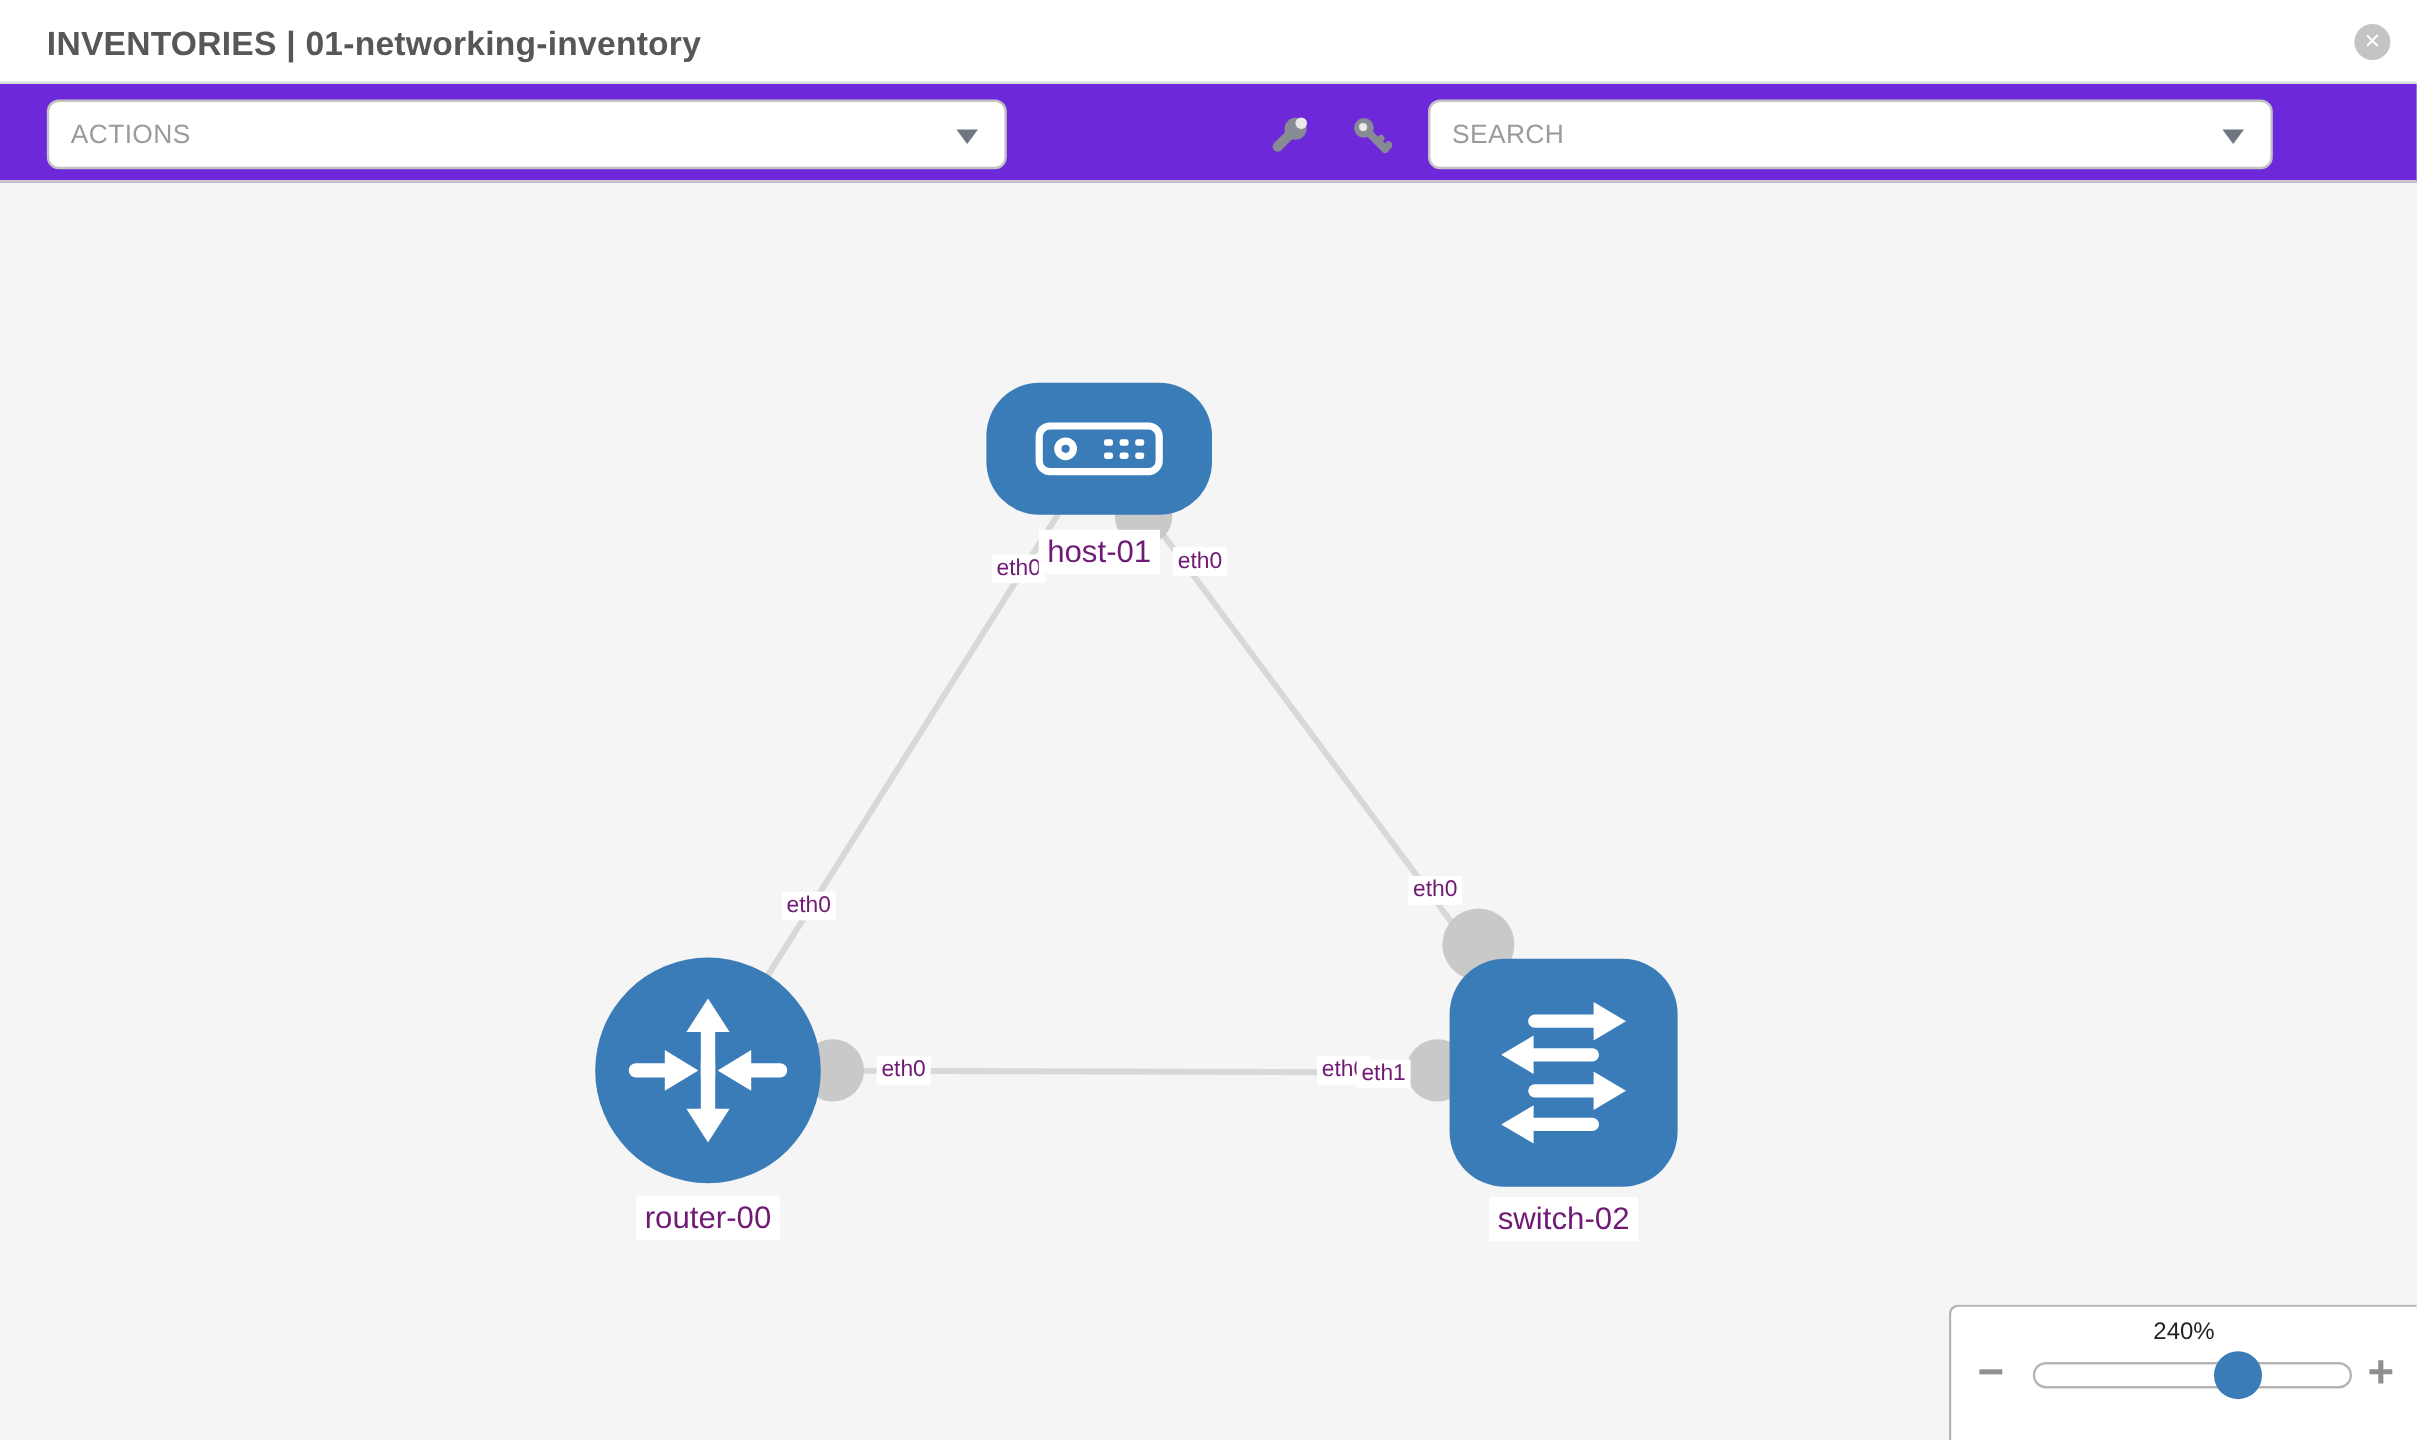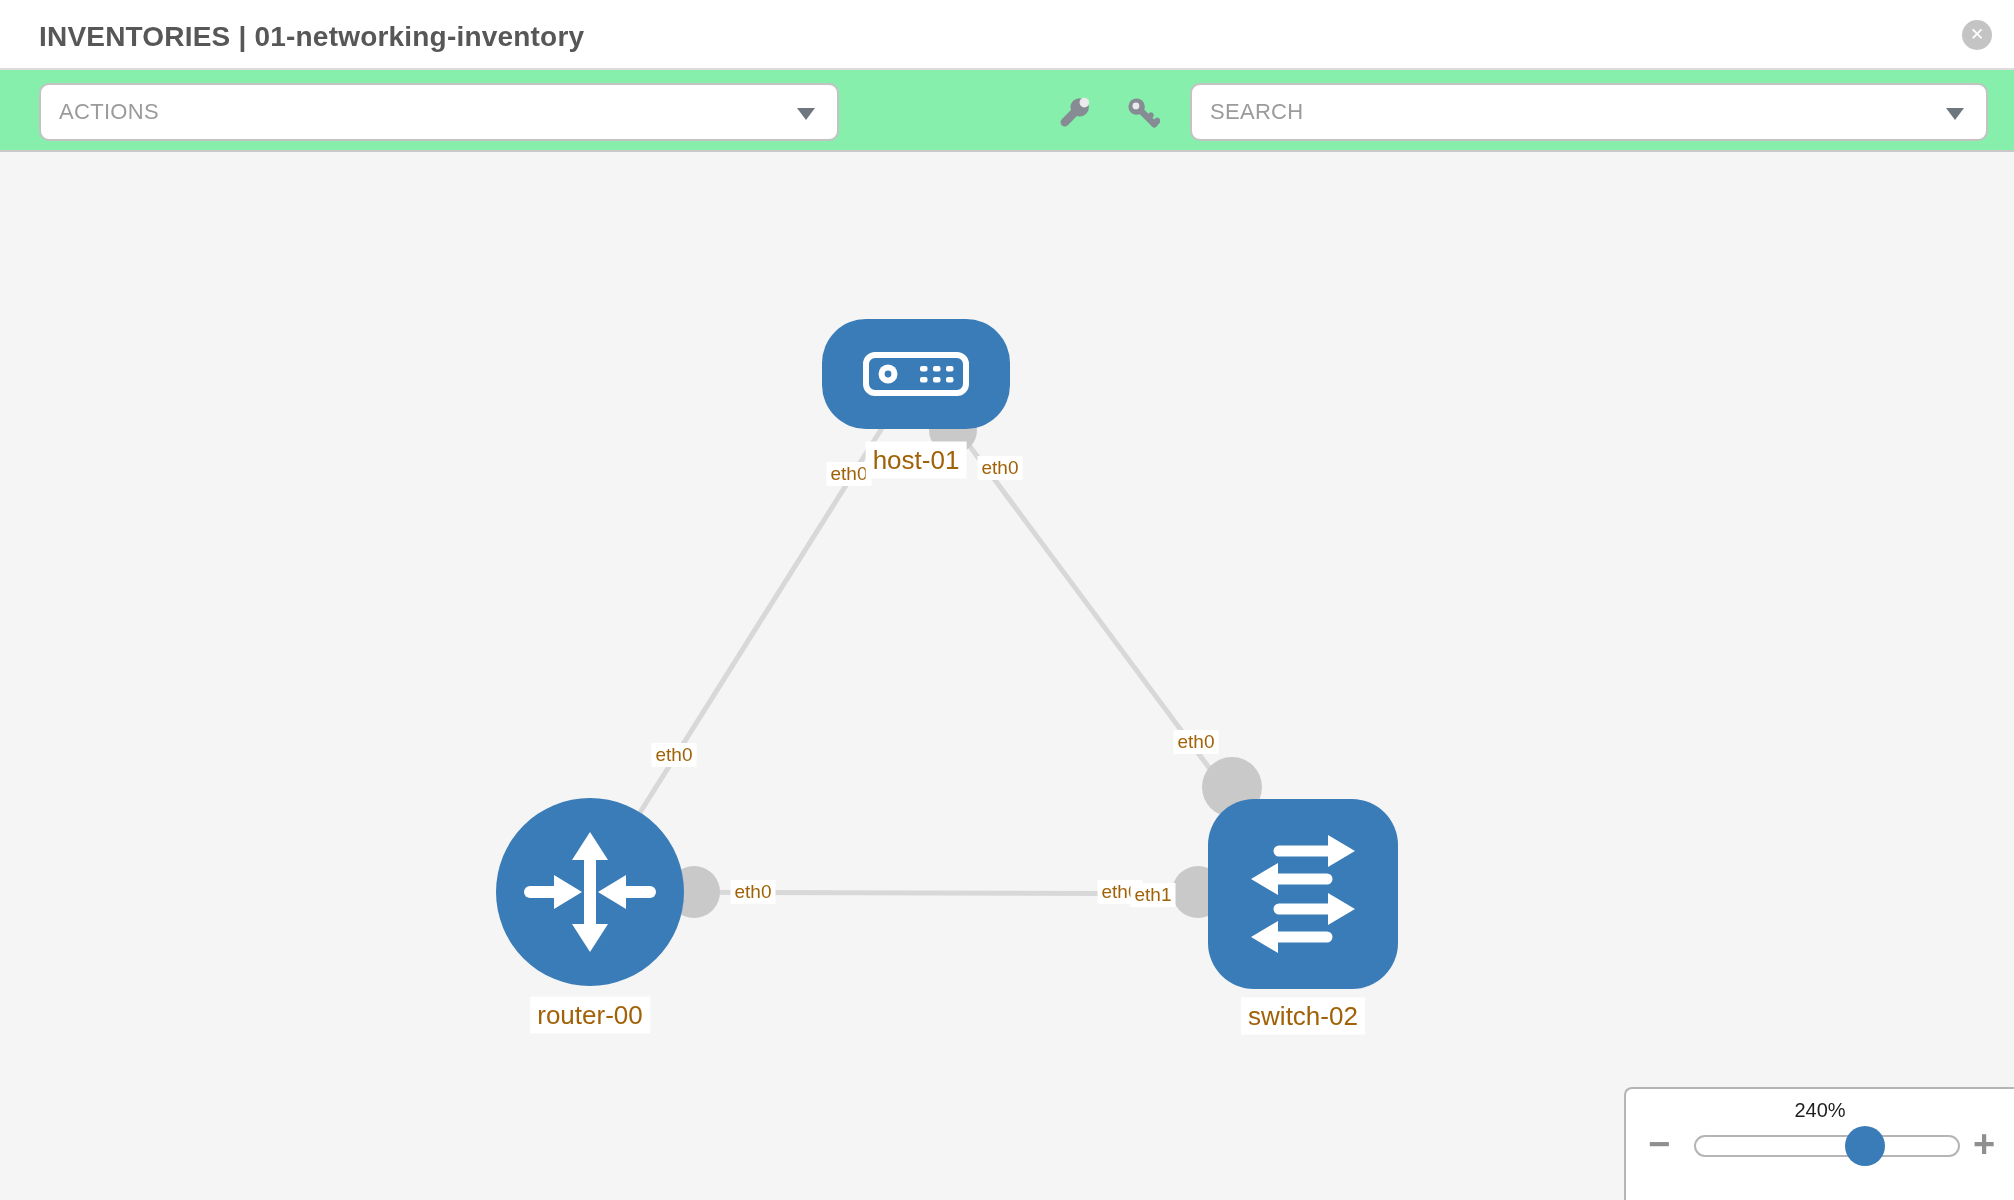--- a/index.html
+++ b/index.html
@@ -11,41 +11,41 @@
   .header { position:absolute; top:0; left:0; width:100%; height:70px;
     background:#ffffff; border-bottom:2px solid #dcdcdc; }
   .header-title { position:absolute; left:39px; top:21px; font-size:28px;
     font-weight:bold; color:#575757; letter-spacing:0.2px; }
   .close-btn { position:absolute; left:1962px; top:20px; width:30px; height:30px;
     border-radius:50%; background:#c4c4c4; color:#ffffff; text-align:center;
     line-height:30px; font-size:17px; font-weight:bold; cursor:pointer; }
 
   
   .toolbar { position:absolute; top:70px; left:0; width:100%; height:82px;
-    background:#86efac; border-bottom:2px solid #c9c9c9; }
+    background:#6d28d9; border-bottom:2px solid #c9c9c9; }
   .select-box { position:absolute; top:13px; height:58px; background:#ffffff;
     border:2px solid #c3c3c3; border-radius:10px; cursor:pointer; }
   .select-box .sel-text { position:absolute; left:18px; top:0; line-height:54px;
     font-size:22px; color:#9b9b9b; letter-spacing:0.3px; }
   .caret { position:absolute; right:22px; top:23px; width:0; height:0;
     border-left:9px solid transparent; border-right:9px solid transparent;
     border-top:12px solid #6e7680; }
   .actions-box { left:39px; width:800px; }
-  .search-box { left:1190px; width:798px; }
+  .search-box { left:1190px; width:704px; }
   .tool-icon { position:absolute; top:26px; width:34px; height:34px; cursor:pointer; }
   .wrench { left:1057px; }
   .key { left:1126px; }
 
   
   .canvas { position:absolute; top:154px; left:0; width:2014px; height:1046px;
     background:#f5f5f5; }
   .canvas svg { position:absolute; top:0; left:0; }
 
   .diagram-label { position:absolute; transform:translate(-50%,-50%);
-    background:#ffffff; color:#a16207; white-space:nowrap; }
+    background:#ffffff; color:#701a75; white-space:nowrap; }
   .node-label { font-size:26px; padding:3px 7px; }
   .eth-label { font-size:19px; padding:1px 4px; }
 
   
   .zoom-panel { position:absolute; right:0; bottom:0; width:390px; height:113px;
     background:#ffffff; border-top:2px solid #b5b5b5; border-left:2px solid #b5b5b5;
     border-top-left-radius:8px; }
   .zoom-value { position:absolute; top:10px; left:0; width:100%; text-align:center;
     font-size:20px; color:#1f1f1f; }
   .zoom-minus, .zoom-plus { position:absolute; top:36px; font-size:38px;

